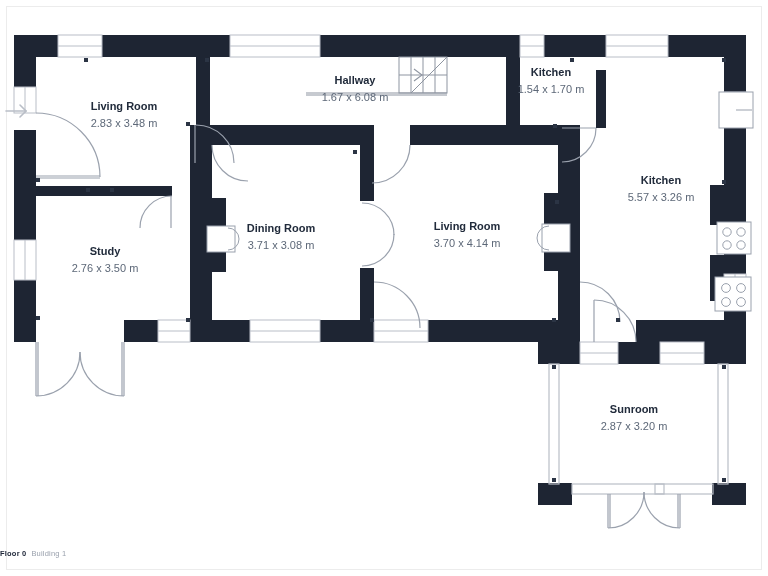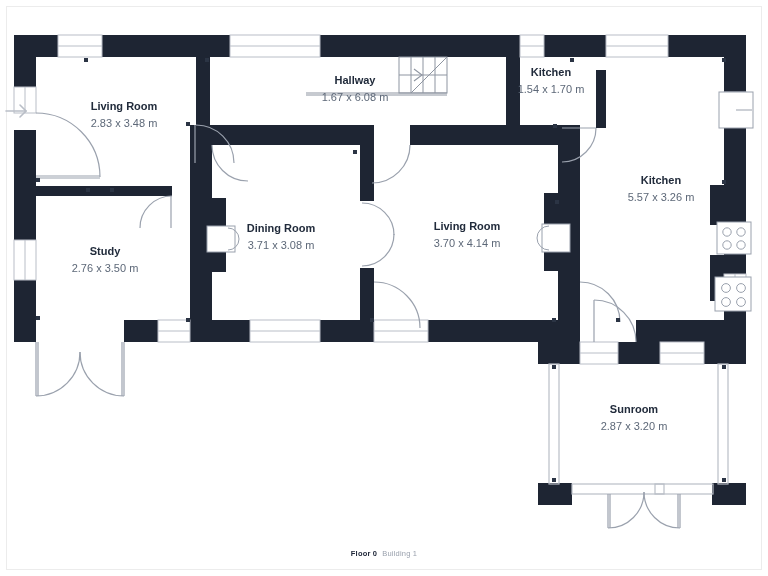--- a/index.html
+++ b/index.html
@@ -31,21 +31,20 @@
   #plan {
     position: absolute;
     left: 0;
     top: 0;
   }
   .footer {
     position: absolute;
     left: 0;
     right: 0;
     bottom: 18px;
-    text-align: center;
     font-size: 7.5px;
     letter-spacing: 0.2px;
   }
   .footer .floor {
     font-weight: bold;
     color: #20283a;
   }
   .footer .building {
     color: #9aa1ad;
     margin-left: 5px;

